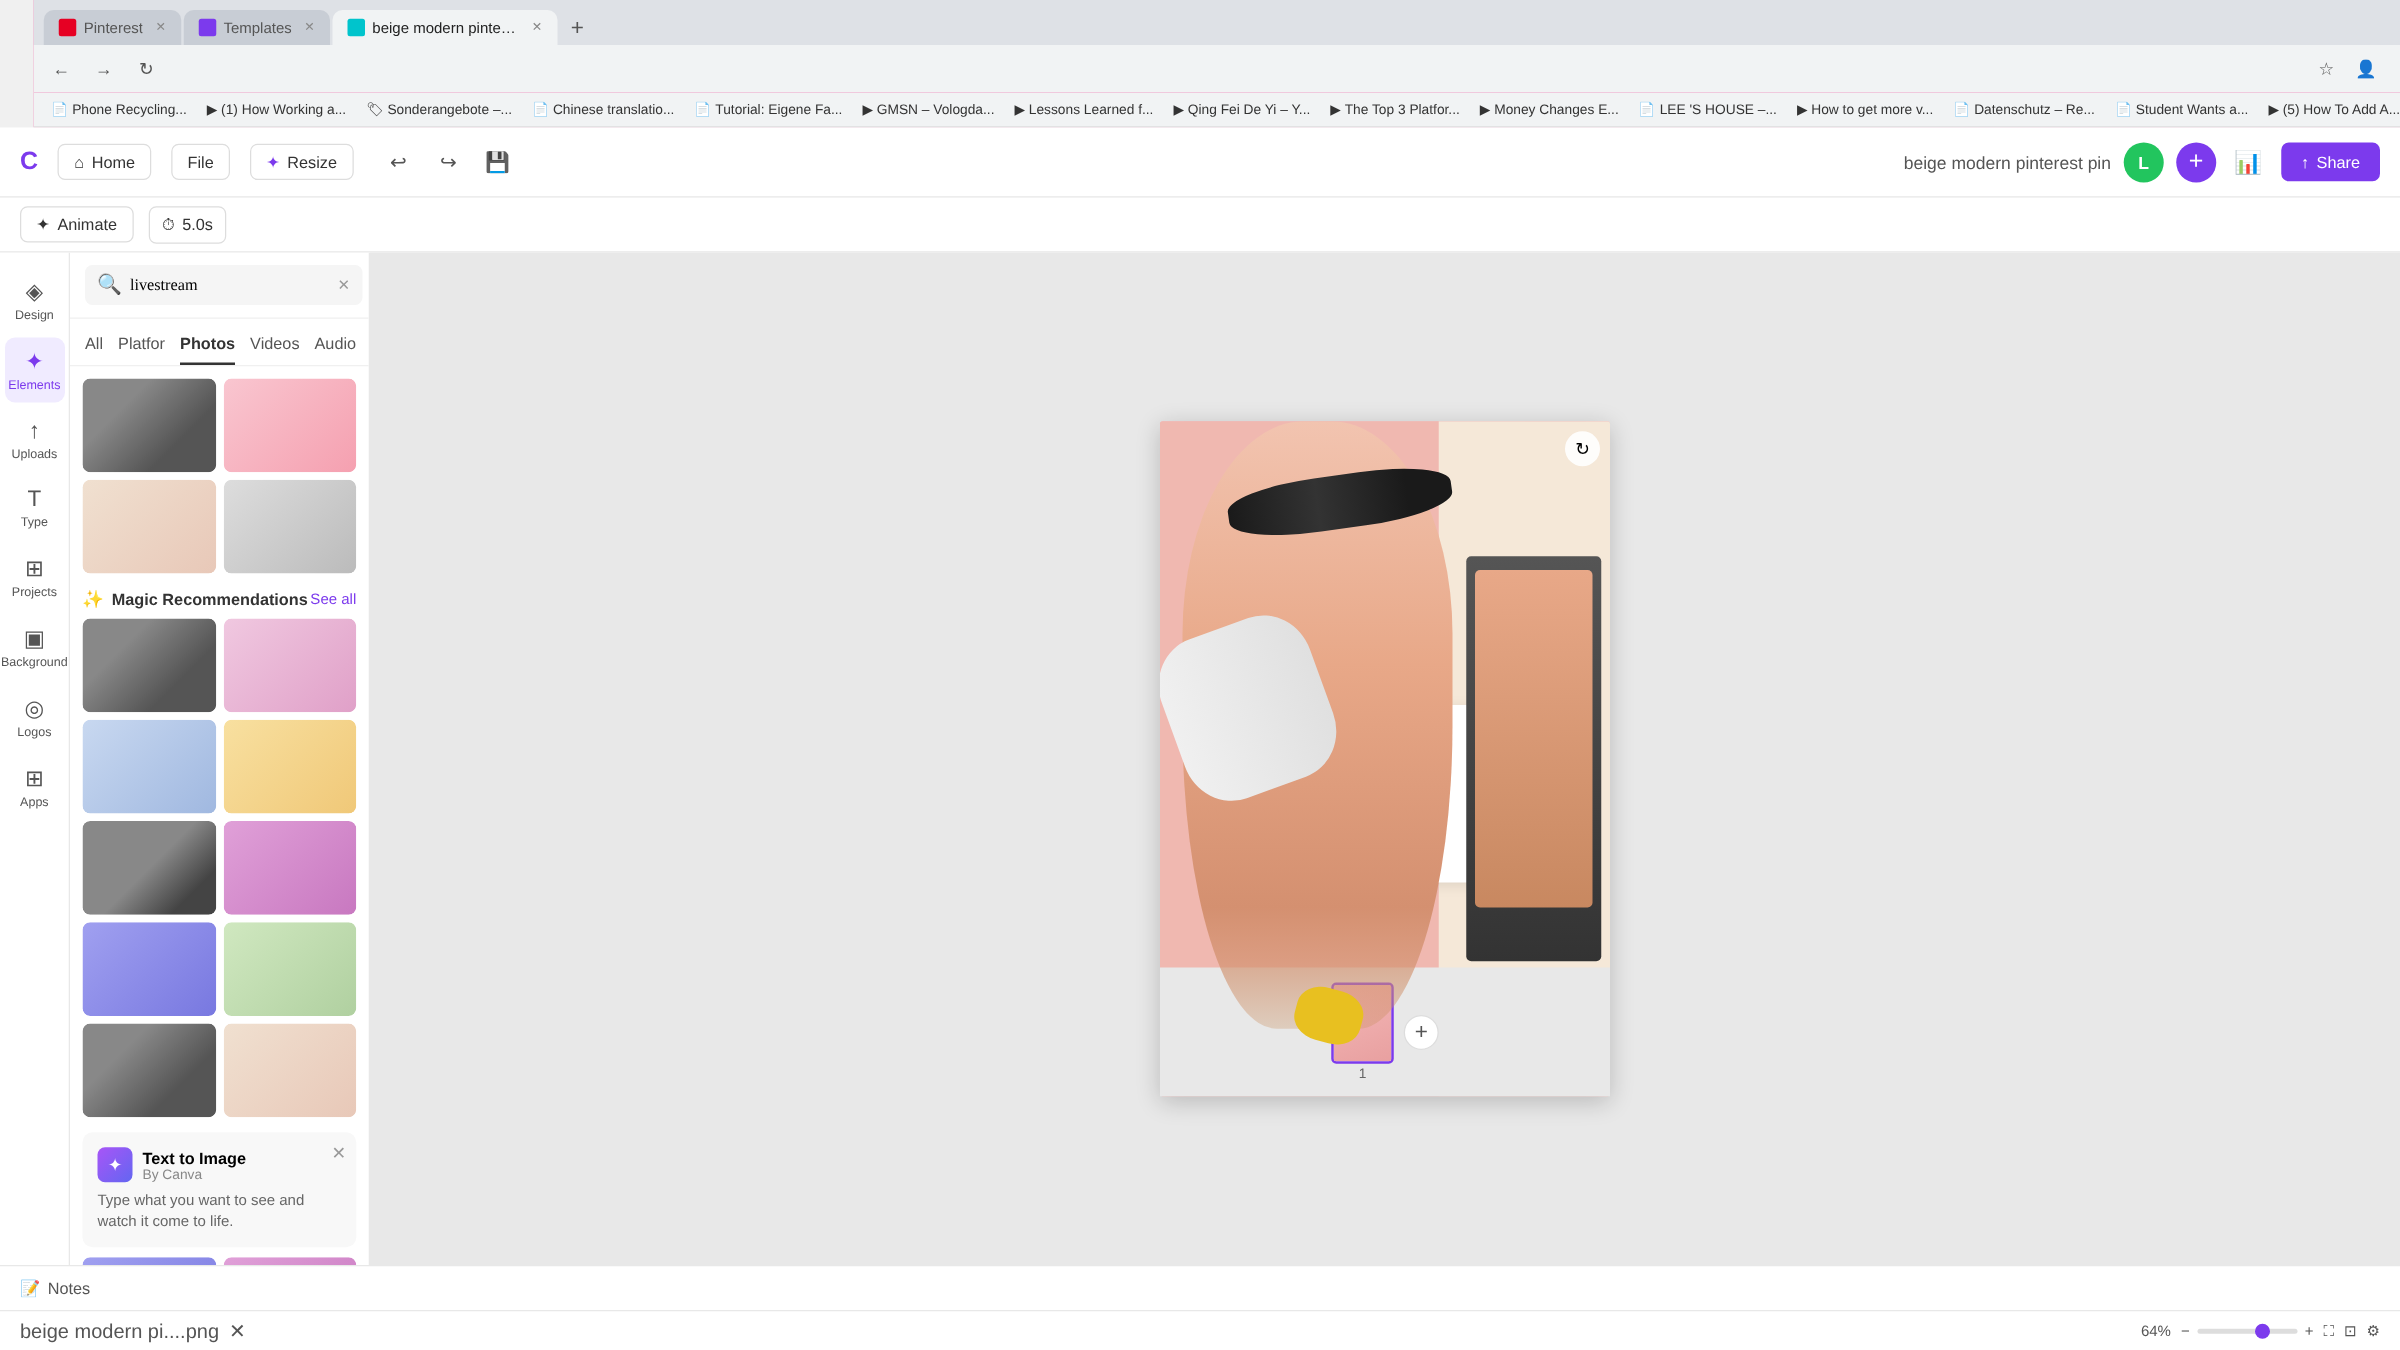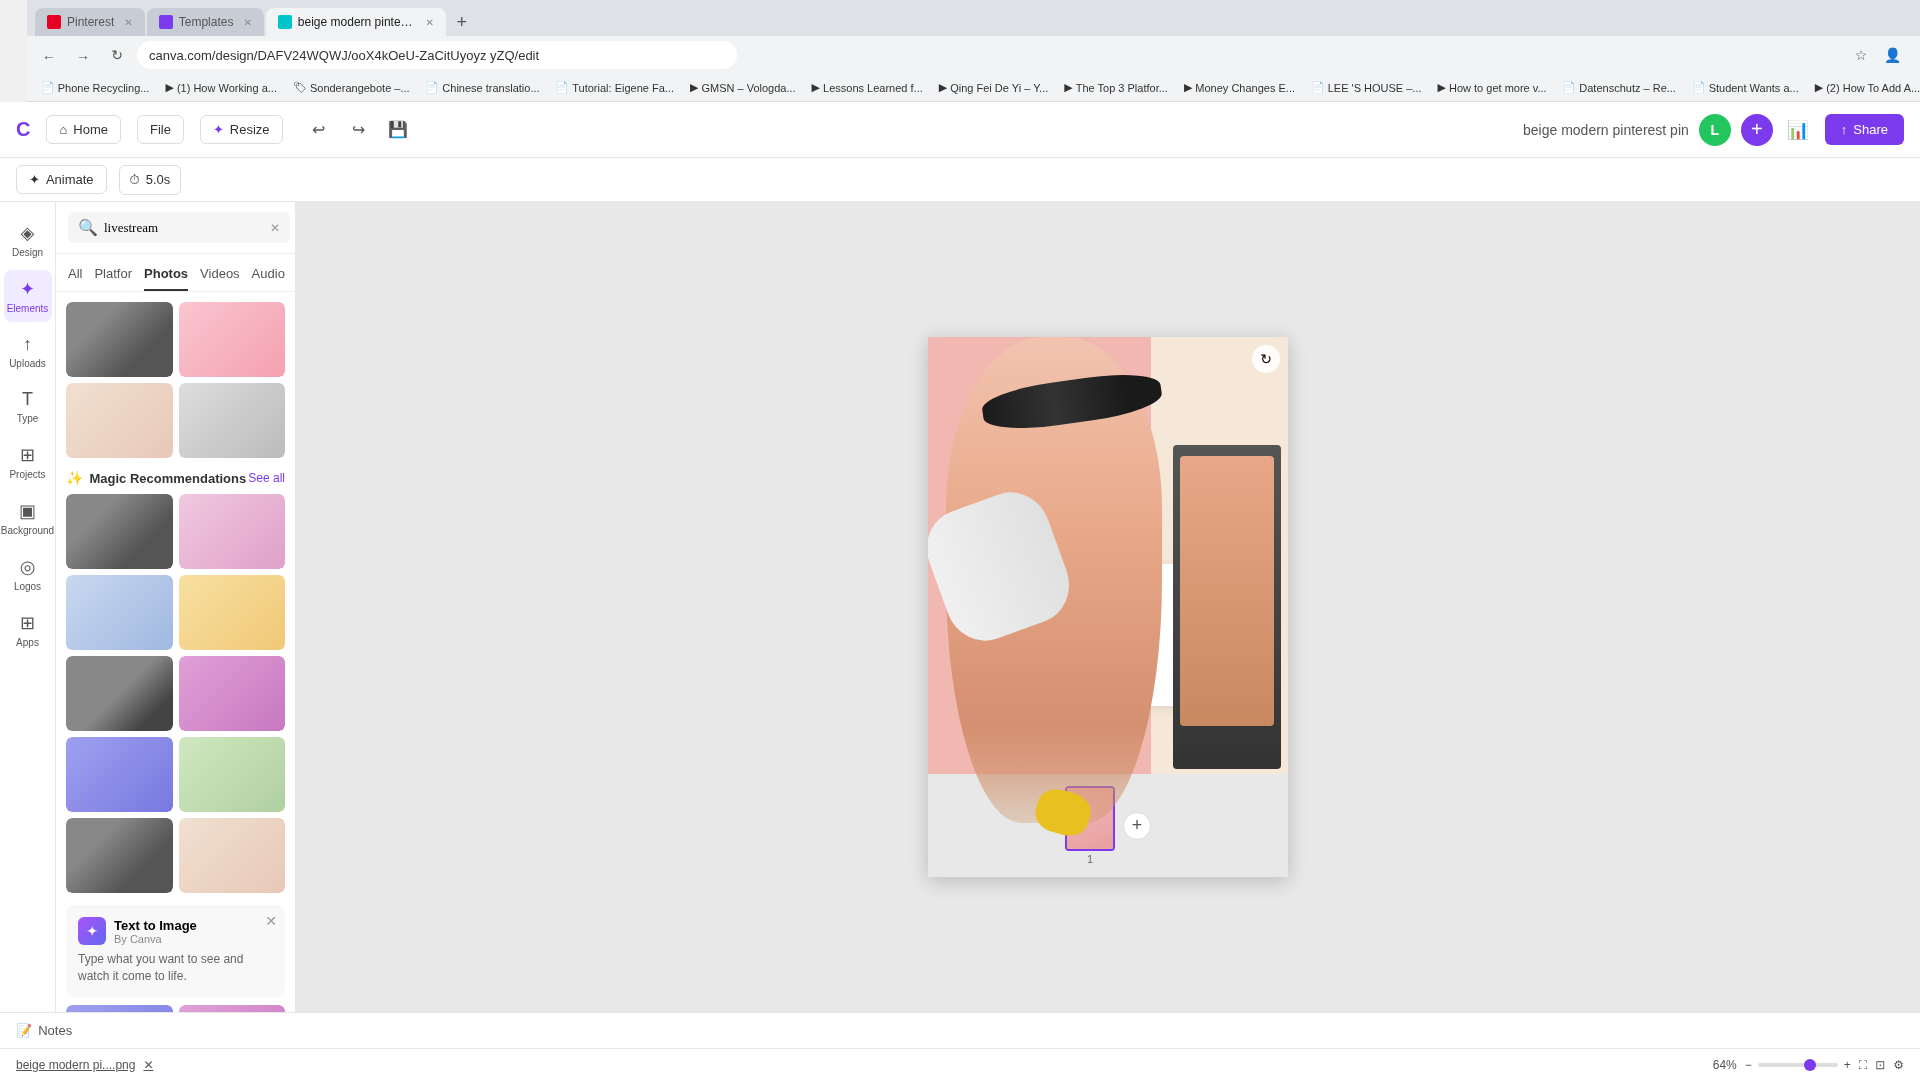--- a/index.html
+++ b/index.html
@@ -117,21 +117,21 @@
     .thumb-inner { width: 100%; height: 100%; background: linear-gradient(160deg, #f5b8b8, #e8a0a0); display: flex; align-items: center; justify-content: center; font-size: 8px; color: #555; }
     .thumb-num { font-size: 11px; color: #666; text-align: center; margin-top: 2px; }
     .thumb-add { width: 28px; height: 28px; border-radius: 50%; background: #fff; border: 1px solid #ddd; display: flex; align-items: center; justify-content: center; cursor: pointer; font-size: 18px; color: #555; }
 
     
     .notes-bar { display: flex; align-items: center; padding: 0 16px; height: 36px; background: #fff; border-top: 1px solid #e8e8e8; gap: 8px; }
     .notes-btn { display: flex; align-items: center; gap: 6px; font-size: 13px; color: #555; cursor: pointer; }
 
     
     .status-bar { display: flex; align-items: center; justify-content: space-between; padding: 0 16px; height: 32px; background: #fff; border-top: 1px solid #e8e8e8; }
-    .status-left { display: flex; align-items: flex-start; gap: 8px; font-size: 12px; color: #555; text-decoration: underline; }
+    .status-left { display: flex; align-items: flex-end; gap: 8px; font-size: 16px; color: #555; }
     .status-right { display: flex; align-items: center; gap: 8px; font-size: 12px; color: #555; text-align: right; }
     .zoom-control { display: flex; align-items: center; gap: 6px; }
     .zoom-slider { width: 80px; height: 4px; background: #ddd; border-radius: 2px; position: relative; cursor: pointer; }
     .zoom-thumb { width: 12px; height: 12px; background: #7c3aed; border-radius: 50%; position: absolute; top: -4px; left: 65%; transform: translateX(-50%); }
 
     
     .ph-1 { background: linear-gradient(135deg, #888 30%, #555 70%); }
     .ph-2 { background: linear-gradient(135deg, #f9c6d0, #f5a0b0); }
     .ph-3 { background: linear-gradient(135deg, #f0e0d0, #e8c8b8); }
     .ph-4 { background: linear-gradient(135deg, #ddd, #bbb); }
@@ -167,21 +167,20 @@
       <div class="tab-favicon" style="background:#00c4cc;"></div>
       <span class="tab-label">beige modern pinterest pin -</span>
       <span class="tab-close">✕</span>
     </div>
     <div class="tab-new">+</div>
   </div>
   <div class="address-bar">
     <div class="nav-btn">←</div>
     <div class="nav-btn">→</div>
     <div class="nav-btn">↻</div>
-    <input class="address-input" value="canva.com/design/DAFV24WQWJ/ooX4kOeU-ZaCitUyoyz yZQ/edit" readonly="" style="">
     <div class="nav-icons-right">
       <div class="nav-icon">☆</div>
       <div class="nav-icon">👤</div>
       <div class="nav-icon">⋮</div>
     </div>
   </div>
   <div class="bookmarks-bar">
     <div class="bookmark-item">📄 <span>Phone Recycling...</span></div>
     <div class="bookmark-item">▶ <span>(1) How Working a...</span></div>
     <div class="bookmark-item">🏷 <span>Sonderangebote –...</span></div>
@@ -189,21 +188,21 @@
     <div class="bookmark-item">📄 <span>Tutorial: Eigene Fa...</span></div>
     <div class="bookmark-item">▶ <span>GMSN – Vologda...</span></div>
     <div class="bookmark-item">▶ <span>Lessons Learned f...</span></div>
     <div class="bookmark-item">▶ <span>Qing Fei De Yi – Y...</span></div>
     <div class="bookmark-item">▶ <span>The Top 3 Platfor...</span></div>
     <div class="bookmark-item">▶ <span>Money Changes E...</span></div>
     <div class="bookmark-item">📄 <span>LEE 'S HOUSE –...</span></div>
     <div class="bookmark-item">▶ <span>How to get more v...</span></div>
     <div class="bookmark-item">📄 <span>Datenschutz – Re...</span></div>
     <div class="bookmark-item">📄 <span>Student Wants a...</span></div>
-    <div class="bookmark-item">▶ <span>(2) How To Add A...</span></div>
+    <div class="bookmark-item">▶ <span>(5) How To Add A...</span></div>
   </div>
 </div>
 
 <div class="app-layout">
 
   <div class="app-header">
     <div class="header-left">
       <div class="logo">C</div>
       <div class="header-btn">
         <span>⌂</span>

